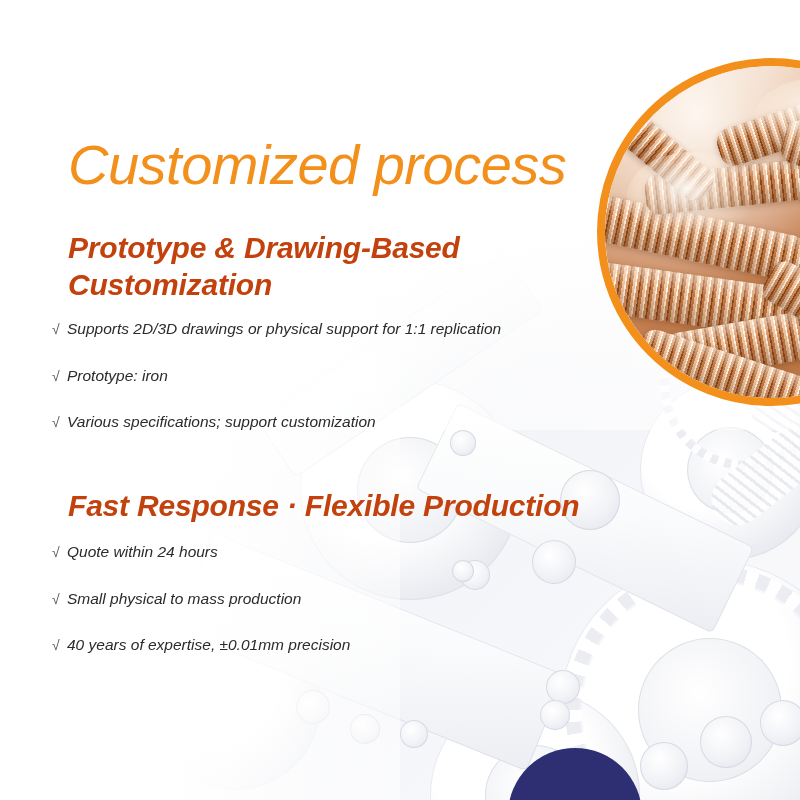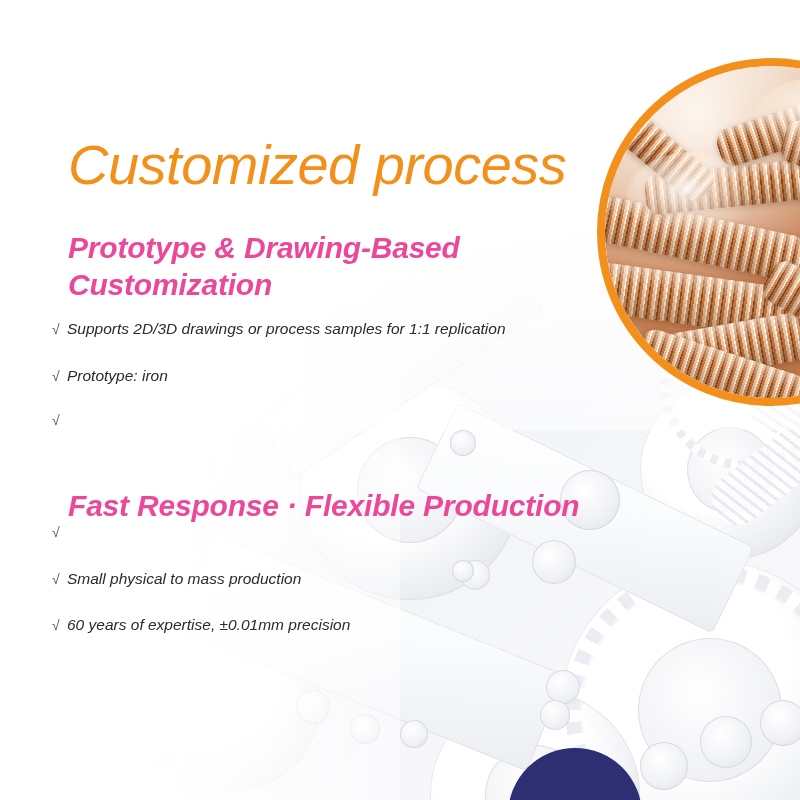--- a/index.html
+++ b/index.html
@@ -168,30 +168,30 @@
 
   .section {
     position: absolute;
     left: 52px;
     width: 600px;
   }
   .section-one { top: 229px; }
   .section-two { top: 487px; }
 
   .section-heading {
-    color: #ec4899;
+    color: #c2410c;
     font-weight: bold;
     font-size: 30px;
     line-height: 1.24;
     letter-spacing: -0.2px;
     margin: 0 0 16px 16px;
   }
   .section-two .section-heading {
     white-space: nowrap;
-    margin-bottom: 0;
+    margin-bottom: 18px;
   }
 
   .bullets {
     list-style: none;
     margin: 0;
     padding: 0;
   }
   .bullet {
     display: flex;
     align-items: baseline;
@@ -277,43 +277,45 @@
 
   <div class="content">
 
     <div class="main-title">Customized process</div>
 
     <div class="section section-one">
       <h2 class="section-heading">Prototype &amp; Drawing-Based Customization</h2>
       <ul class="bullets">
         <li class="bullet">
           <span class="bullet-mark">√</span>
-          <span class="bullet-text">Supports 2D/3D drawings or process samples for 1:1 replication</span>
+          <span class="bullet-text">Supports 2D/3D drawings or physical support for 1:1 replication</span>
         </li>
         <li class="bullet">
           <span class="bullet-mark">√</span>
           <span class="bullet-text">Prototype: iron</span>
         </li>
         <li class="bullet">
           <span class="bullet-mark">√</span>
+          <span class="bullet-text">Various specifications; support customization</span>
         </li>
       </ul>
     </div>
 
     <div class="section section-two">
       <h2 class="section-heading">Fast Response · Flexible Production</h2>
       <ul class="bullets">
         <li class="bullet">
           <span class="bullet-mark">√</span>
+          <span class="bullet-text">Quote within 24 hours</span>
         </li>
         <li class="bullet">
           <span class="bullet-mark">√</span>
           <span class="bullet-text">Small physical to mass production</span>
         </li>
         <li class="bullet">
           <span class="bullet-mark">√</span>
-          <span class="bullet-text">60 years of expertise, ±0.01mm precision</span>
+          <span class="bullet-text">40 years of expertise, ±0.01mm precision</span>
         </li>
       </ul>
     </div>
 
   </div>
 </div>
 
 </body></html>

